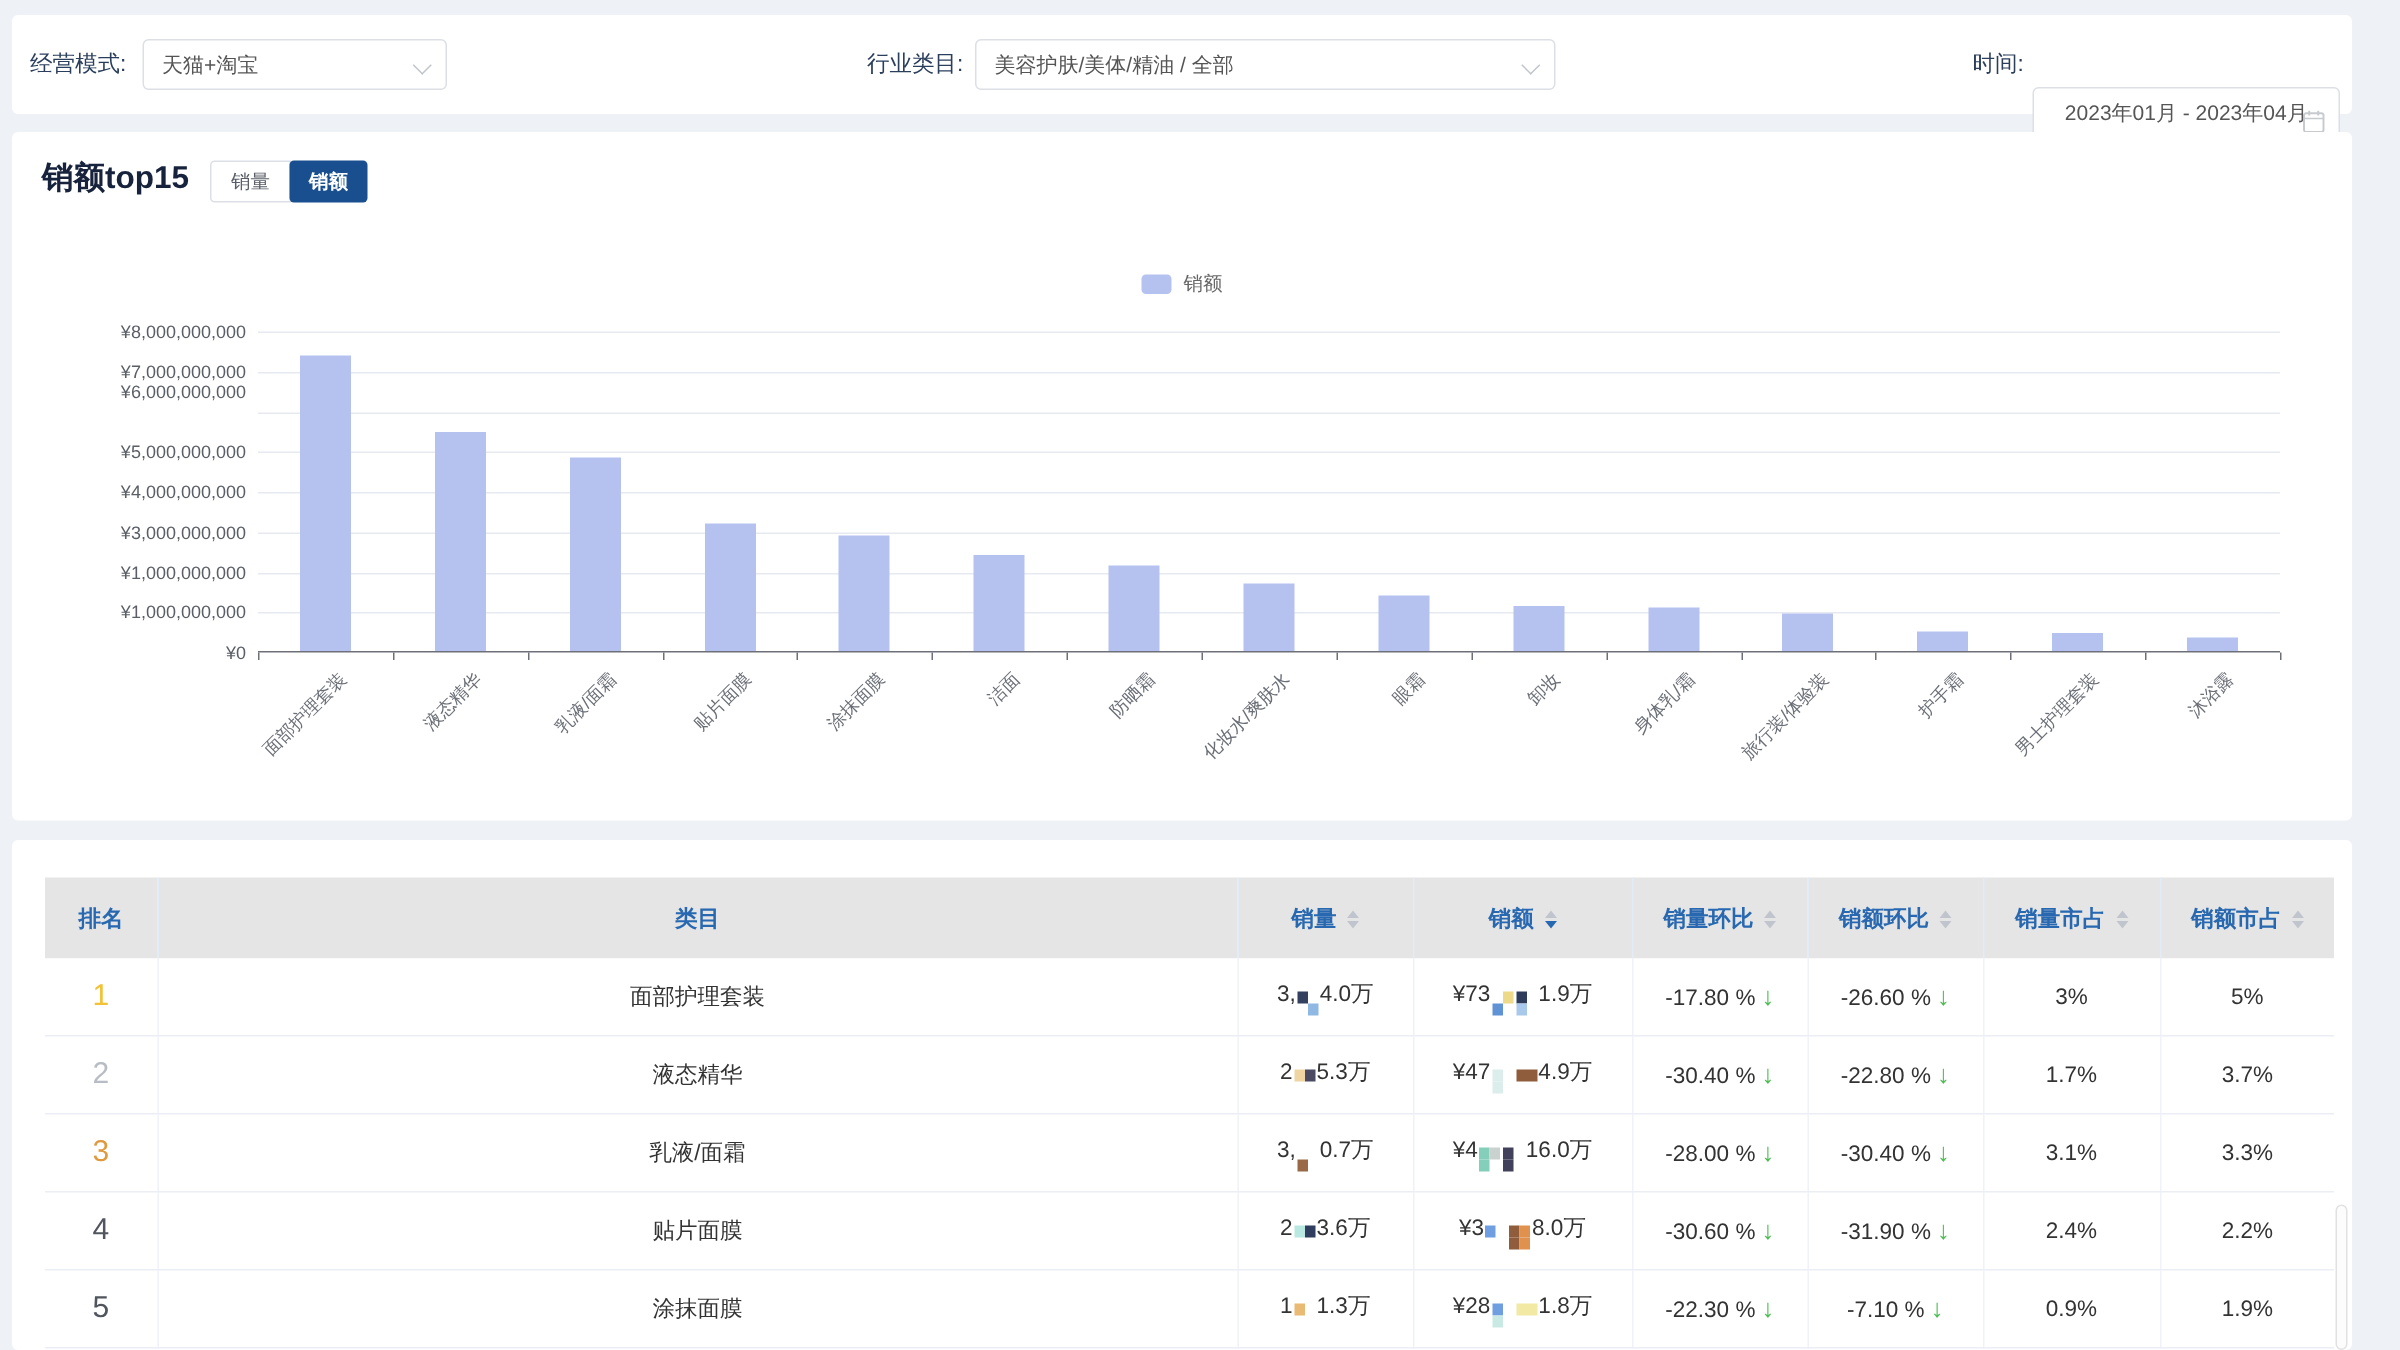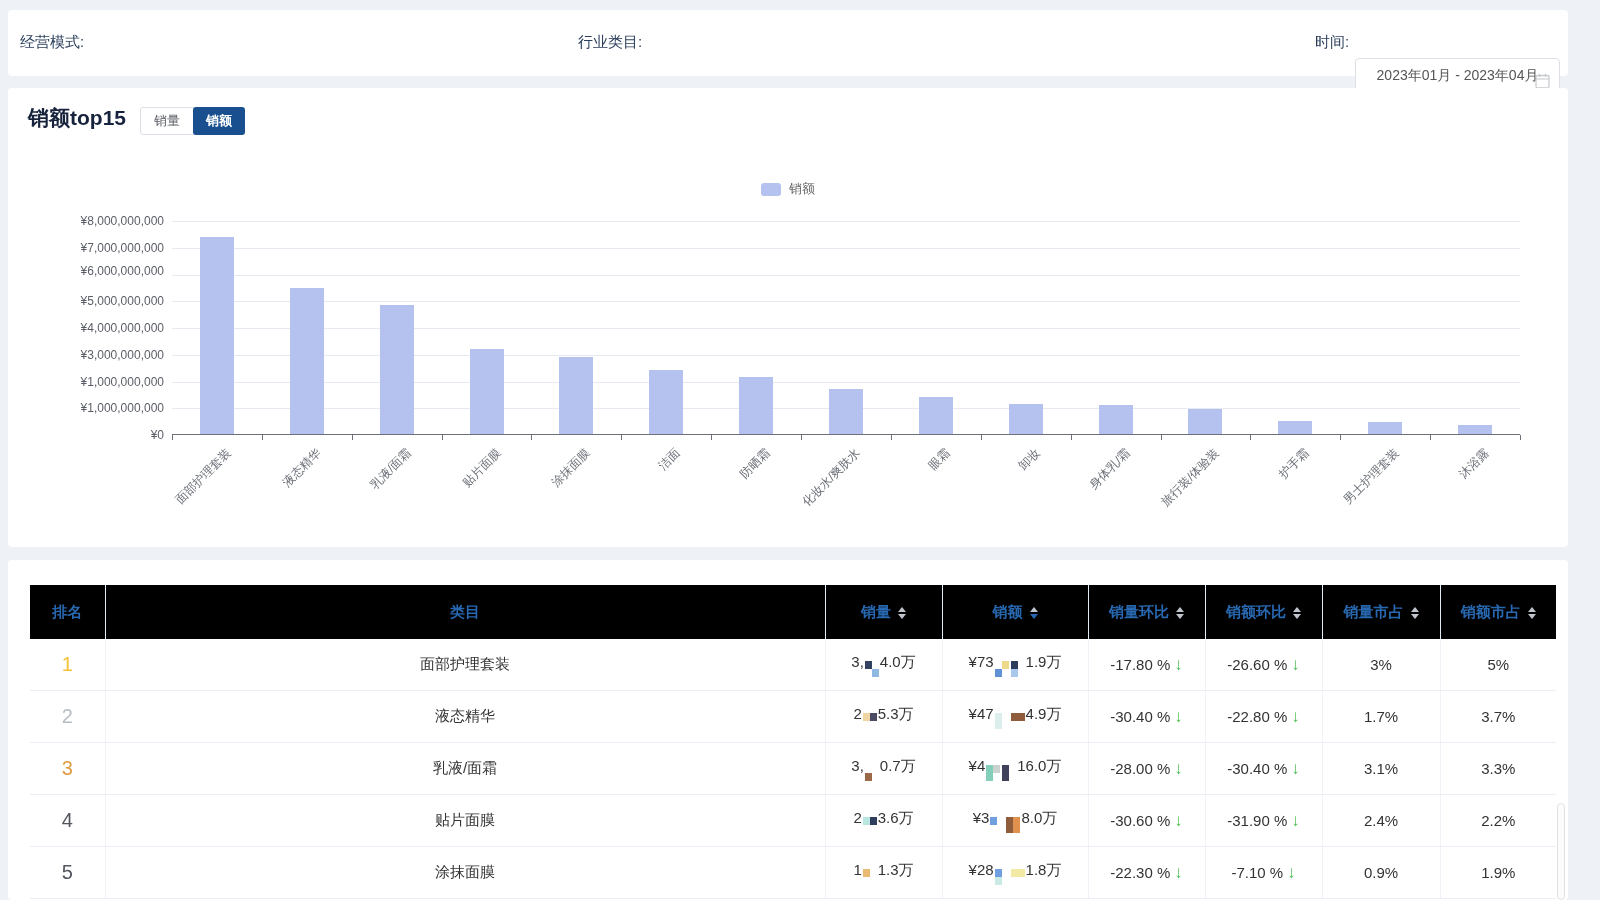--- a/index.html
+++ b/index.html
@@ -46,21 +46,21 @@
   .bar{position:absolute;bottom:1px;width:34px;background:#b5c2f0;}
   .ylab{position:absolute;left:6px;width:150px;text-align:right;font-size:12px;color:#5a5e66;}
   .xlab{
     position:absolute;font-size:12px;color:#6a6e76;white-space:nowrap;
     transform:translateX(-100%) rotate(-45deg);transform-origin:100% 0;
   }
   
   #table-card{left:8px;top:560px;width:1560px;height:340px;overflow:hidden;}
   table{position:absolute;left:22px;top:25px;width:1526px;border-collapse:collapse;table-layout:fixed;}
   thead th{
-    height:52px;background:#000000;color:#2868b0;font-size:15px;font-weight:bold;
+    height:52px;background:#e5e5e5;color:#2868b0;font-size:15px;font-weight:bold;
     border-right:1px solid #e2ecf6;text-align:center;
   }
   thead th:last-child{border-right:none;}
   tbody td{
     height:49px;border-bottom:1px solid #ebeef5;border-right:1px solid #f0f2f7;
     text-align:center;font-size:15px;color:#333;background:#fff;
   }
   tbody td:last-child{border-right:none;}
   .rank{font-size:20px;}
   .sorter{display:inline-flex;flex-direction:column;gap:2px;margin-left:7px;vertical-align:middle;}
@@ -73,22 +73,30 @@
   #vscrollbar{
     position:absolute;left:1549px;top:243px;width:8px;height:97px;
     background:#fcfcfc;border:1px solid #e1e1e1;border-radius:4px;box-sizing:border-box;
   }
 </style>
 </head>
 <body>
 
 <div class="card" id="topbar">
   <span class="f-label" style="left:12px;">经营模式:</span>
+  <div class="select" style="left:87px;width:203px;">
+    <span>天猫+淘宝</span>
+    <span class="chev"></span>
+  </div>
 
   <span class="f-label" style="left:570px;">行业类目:</span>
+  <div class="select" style="left:642px;width:387px;">
+    <span>美容护肤/美体/精油 / 全部</span>
+    <span class="chev"></span>
+  </div>
 
   <span class="f-label" style="left:1307px;">时间:</span>
   <div class="datebox" style="left:1347px;width:205px;margin-top:32px;">
     <span>2023年01月 - 2023年04月</span>
     <span class="cal-icon">
       <svg width="15" height="16" viewBox="0 0 15 16">
           <rect x="1" y="2.5" width="13" height="12.5" rx="1.5" fill="none" stroke="#9aa0a8" stroke-width="1.3"></rect>
           <line x1="4.5" y1="0.8" x2="4.5" y2="4" stroke="#9aa0a8" stroke-width="1.3"></line>
           <line x1="10.5" y1="0.8" x2="10.5" y2="4" stroke="#9aa0a8" stroke-width="1.3"></line>
           <line x1="1" y1="6" x2="14" y2="6" stroke="#9aa0a8" stroke-width="1.1"></line>
@@ -148,21 +156,21 @@
       <div class="bar" style="left: 1106.33px; height: 13.375px; background: rgb(181, 194, 240);"></div>
       <div class="bar" style="left: 1196.2px; height: 12.305px; background: rgb(181, 194, 240);"></div>
       <div class="bar" style="left: 1286.07px; height: 9.3625px; background: rgb(181, 194, 240);"></div>
     </div>
 <div class="ylab" style="top: 340px;">¥0</div>
     <div class="ylab" style="top: 313.25px;">¥1,000,000,000</div>
     <div class="ylab" style="top: 286.5px;">¥1,000,000,000</div>
     <div class="ylab" style="top: 259.75px;">¥3,000,000,000</div>
     <div class="ylab" style="top: 233px;">¥4,000,000,000</div>
     <div class="ylab" style="top: 206.25px;">¥5,000,000,000</div>
-    <div class="ylab" style="top: 176px;">¥6,000,000,000</div>
+    <div class="ylab" style="top: 166px;">¥6,000,000,000</div>
     <div class="ylab" style="top: 152.75px;">¥7,000,000,000</div>
     <div class="ylab" style="top: 126px;">¥8,000,000,000</div>
     <div class="xlab" style="left: 214.933px; top: 357px;">面部护理套装</div>
     <div class="xlab" style="left: 304.8px; top: 357px;">液态精华</div>
     <div class="xlab" style="left: 394.667px; top: 357px;">乳液/面霜</div>
     <div class="xlab" style="left: 484.533px; top: 357px;">贴片面膜</div>
     <div class="xlab" style="left: 574.4px; top: 357px;">涂抹面膜</div>
     <div class="xlab" style="left: 664.267px; top: 357px;">洁面</div>
     <div class="xlab" style="left: 754.133px; top: 357px;">防晒霜</div>
     <div class="xlab" style="left: 844px; top: 357px;">化妆水/爽肤水</div>

